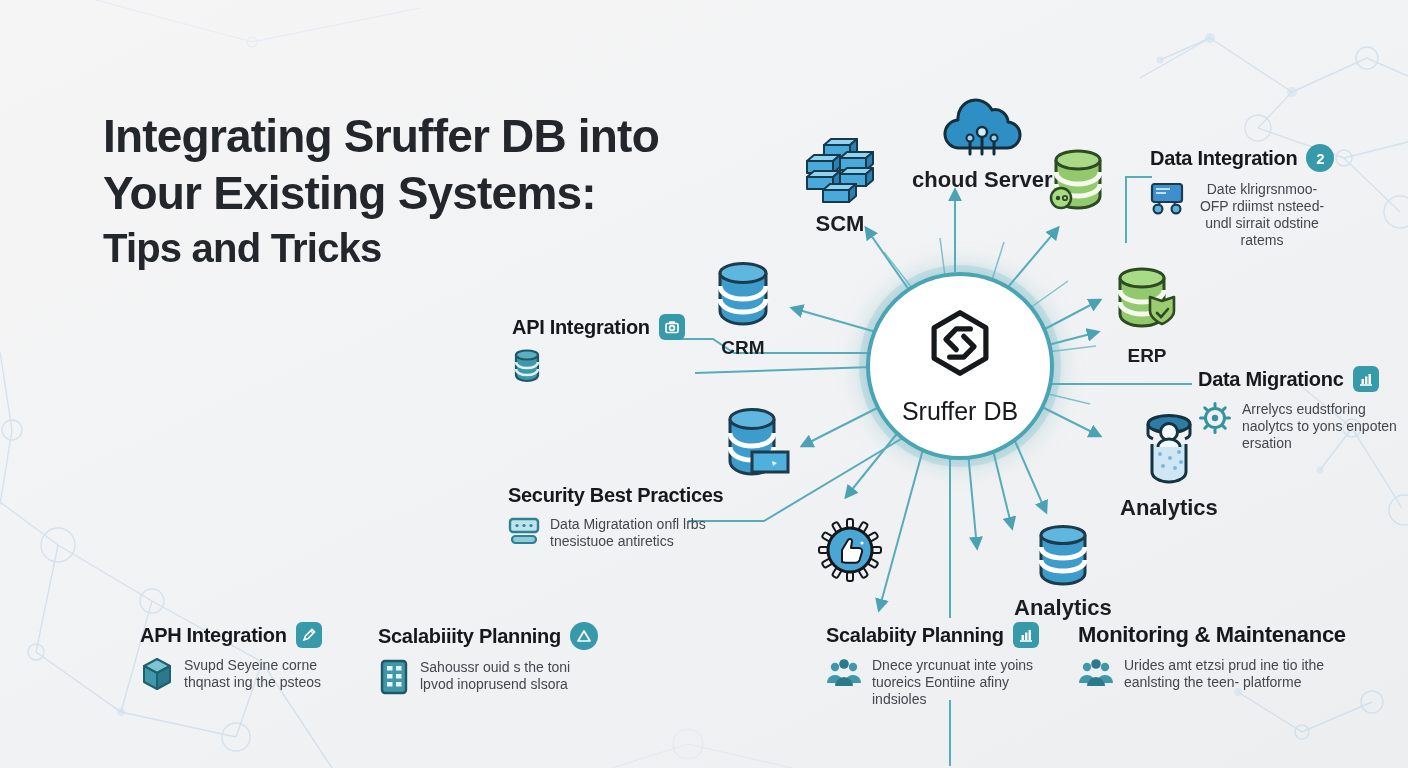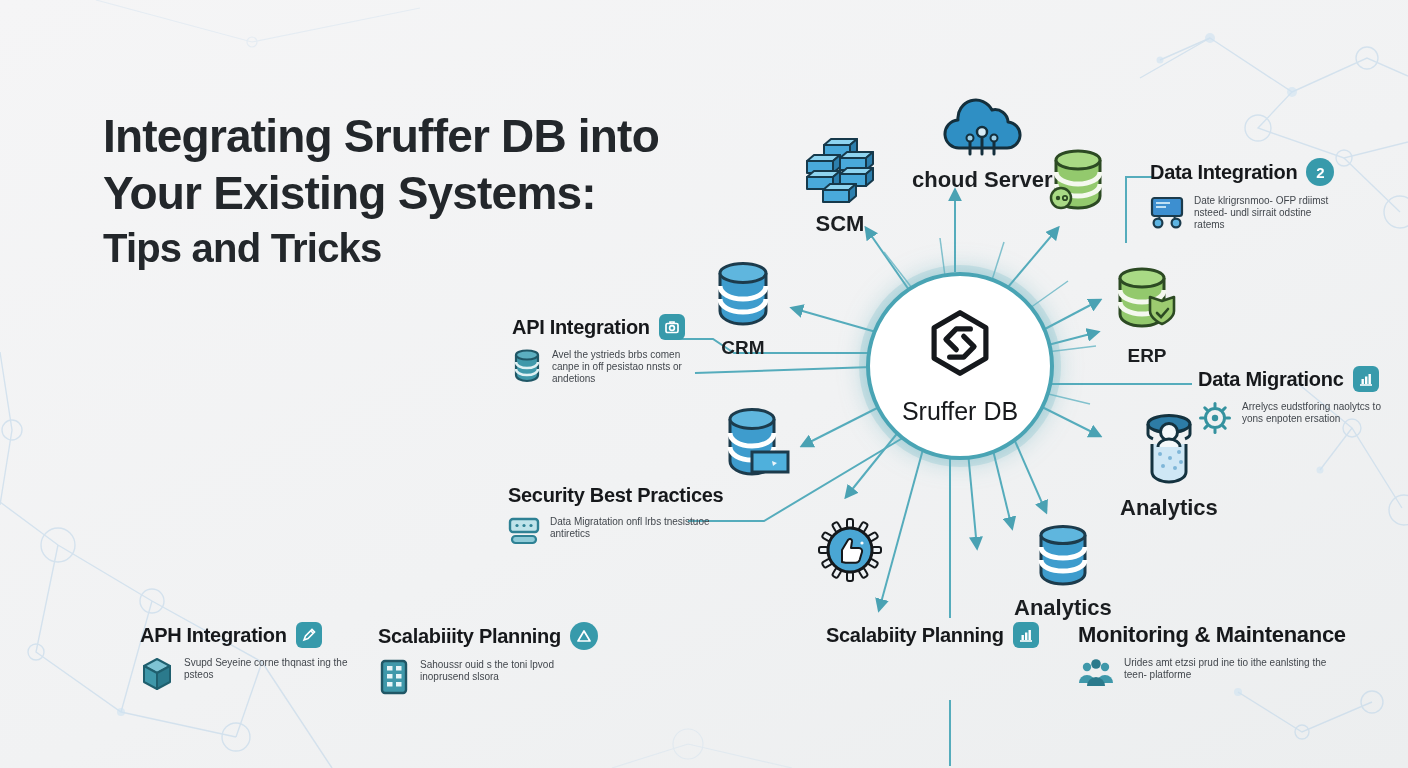--- a/index.html
+++ b/index.html
@@ -43,24 +43,24 @@
 
   
   .feature{position:absolute;z-index:3;}
   .head{display:flex;align-items:center;gap:9px;}
   .ftitle{font-size:20px;font-weight:700;color:#16181b;letter-spacing:-0.3px;white-space:nowrap;}
   .badge{width:26px;height:26px;border-radius:6px;background:#379aab;display:flex;align-items:center;justify-content:center;flex:0 0 auto;}
   .badge.circle{border-radius:50%;width:28px;height:28px;}
   .badge .glyph{color:#fff;font-weight:700;font-size:15px;line-height:1;}
   .bodyrow{display:flex;gap:10px;margin-top:9px;align-items:flex-start;}
   .ficon{flex:0 0 auto;}
-  .fbody{margin:0;font-size:10px;color:#42474d;line-height:1.22;}
+  .fbody{margin:0;font-size:14px;color:#42474d;line-height:1.22;}
   .f-api{left:512px;top:314px;}        .f-api .fbody{width:150px;}
   .f-sec{left:508px;top:484px;}        .f-sec .fbody{width:168px;}
-  .f-dint{left:1150px;top:158px;}      .f-dint .fbody{width:136px;}
+  .f-dint{left:1150px;top:144px;text-align:center;}      .f-dint .fbody{width:136px;}
   .f-dmig{left:1198px;top:366px;}      .f-dmig .fbody{width:160px;}
   .f-aph{left:140px;top:622px;}        .f-aph .fbody{width:168px;}
   .f-sc1{left:378px;top:622px;}        .f-sc1 .fbody{width:186px;}
   .f-sc2{left:826px;top:622px;}        .f-sc2 .fbody{width:178px;}
   .f-mon{left:1078px;top:622px;}       .f-mon .fbody{width:210px;}
   .f-mon .ftitle{font-size:22px;}
 </style>
 </head>
 <body>
 
@@ -345,21 +345,20 @@
       </span>
     </div>
     <div class="bodyrow">
       <span class="ficon">
         <svg width="30" height="34" viewBox="0 0 30 34">
           <path d="M4 6 V26 c0 3.5 4.9 6 11 6 s11 -2.5 11 -6 V6" fill="#3f98aa" stroke="#205766" stroke-width="2.2" stroke-linejoin="round"></path>
           <path d="M4 13 c0 3.5 4.9 6 11 6 s11 -2.5 11 -6 M4 20 c0 3.5 4.9 6 11 6 s11 -2.5 11 -6" fill="none" stroke="#dff0f3" stroke-width="2.6"></path>
           <ellipse cx="15" cy="6" rx="11" ry="4.5" fill="#5cafc0" stroke="#205766" stroke-width="2.2"></ellipse>
         </svg>
       </span>
-      <p class="fbody">Avel the ystrieds brbs comen canpe in off pesistao nnsts or andetions</p>
     </div>
   </div>
 
   <div class="feature f-sec">
     <div class="head">
       <span class="ftitle">Security Best Practices</span>
     </div>
     <div class="bodyrow">
       <span class="ficon">
         <svg width="32" height="30" viewBox="0 0 32 30">
@@ -484,38 +483,55 @@
       <span class="ftitle">Scalabiity Planning</span>
       <span class="badge">
         <svg width="16" height="16" viewBox="0 0 16 16">
           <path d="M2 14 h12" stroke="#fff" stroke-width="1.6"></path>
           <rect x="3.5" y="8" width="2.4" height="5" fill="#fff"></rect>
             <rect x="7" y="5.5" width="2.4" height="7.5" fill="#fff"></rect>
             <rect x="10.5" y="3" width="2.4" height="10" fill="#fff"></rect>
         </svg>
       </span>
     </div>
-  </div>
-
-  <div class="feature f-mon">
-    <div class="head">
-      <span class="ftitle">Monitoring &amp; Maintenance</span>
-    </div>
     <div class="bodyrow">
       <span class="ficon">
         <svg width="36" height="32" viewBox="0 0 36 32">
           <g fill="#3f98aa">
             <circle cx="9" cy="10" r="4.2"></circle>
               <circle cx="27" cy="10" r="4.2"></circle>
             <path d="M1 26 a8 8 0 0 1 16 0 Z"></path>
               <path d="M19 26 a8 8 0 0 1 16 0 Z"></path>
           </g>
           <g fill="#2b7a8c">
             <circle cx="18" cy="7" r="4.8"></circle>
               <path d="M9 29 a9 9 0 0 1 18 0 Z"></path>
           </g>
         </svg>
       </span>
+      <p class="fbody">Dnece yrcunuat inte yoins tuoreics Eontiine afiny indsioles</p>
+    </div>
+  </div>
+
+  <div class="feature f-mon">
+    <div class="head">
+      <span class="ftitle">Monitoring &amp; Maintenance</span>
+    </div>
+    <div class="bodyrow">
+      <span class="ficon">
+        <svg width="36" height="32" viewBox="0 0 36 32">
+          <g fill="#3f98aa">
+            <circle cx="9" cy="10" r="4.2"></circle>
+              <circle cx="27" cy="10" r="4.2"></circle>
+            <path d="M1 26 a8 8 0 0 1 16 0 Z"></path>
+              <path d="M19 26 a8 8 0 0 1 16 0 Z"></path>
+          </g>
+          <g fill="#2b7a8c">
+            <circle cx="18" cy="7" r="4.8"></circle>
+              <path d="M9 29 a9 9 0 0 1 18 0 Z"></path>
+          </g>
+        </svg>
+      </span>
       <p class="fbody">Urides amt etzsi prud ine tio ithe eanlsting the teen- platforme</p>
     </div>
   </div>
 
 </div>
 
 </body></html>

